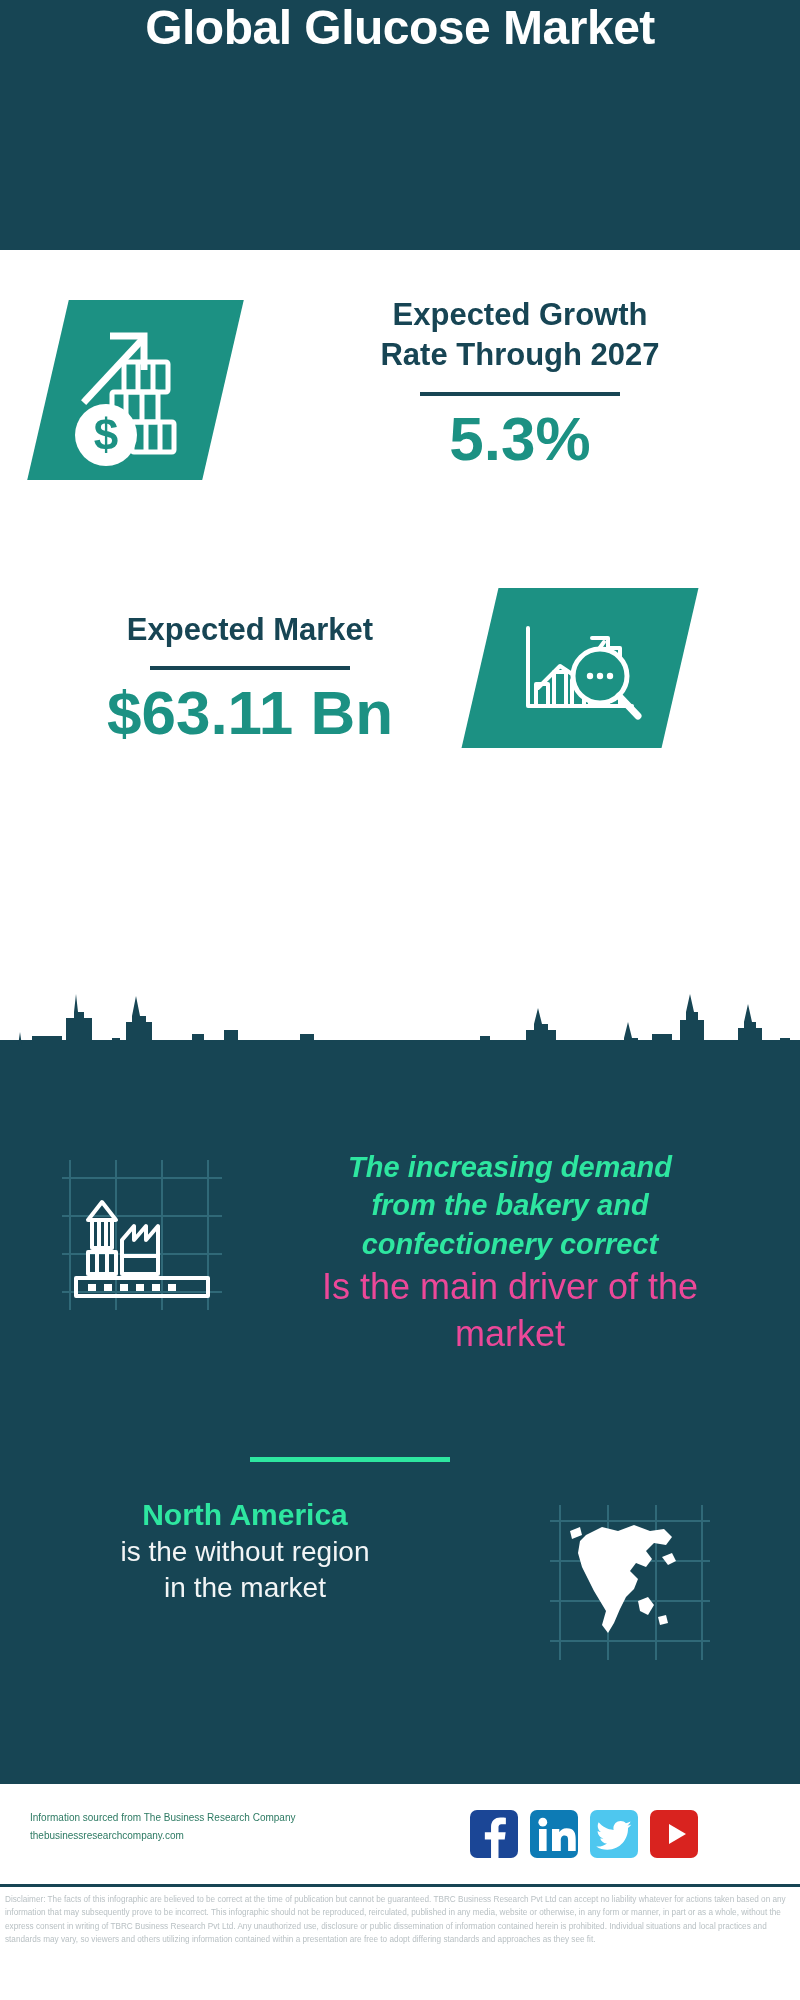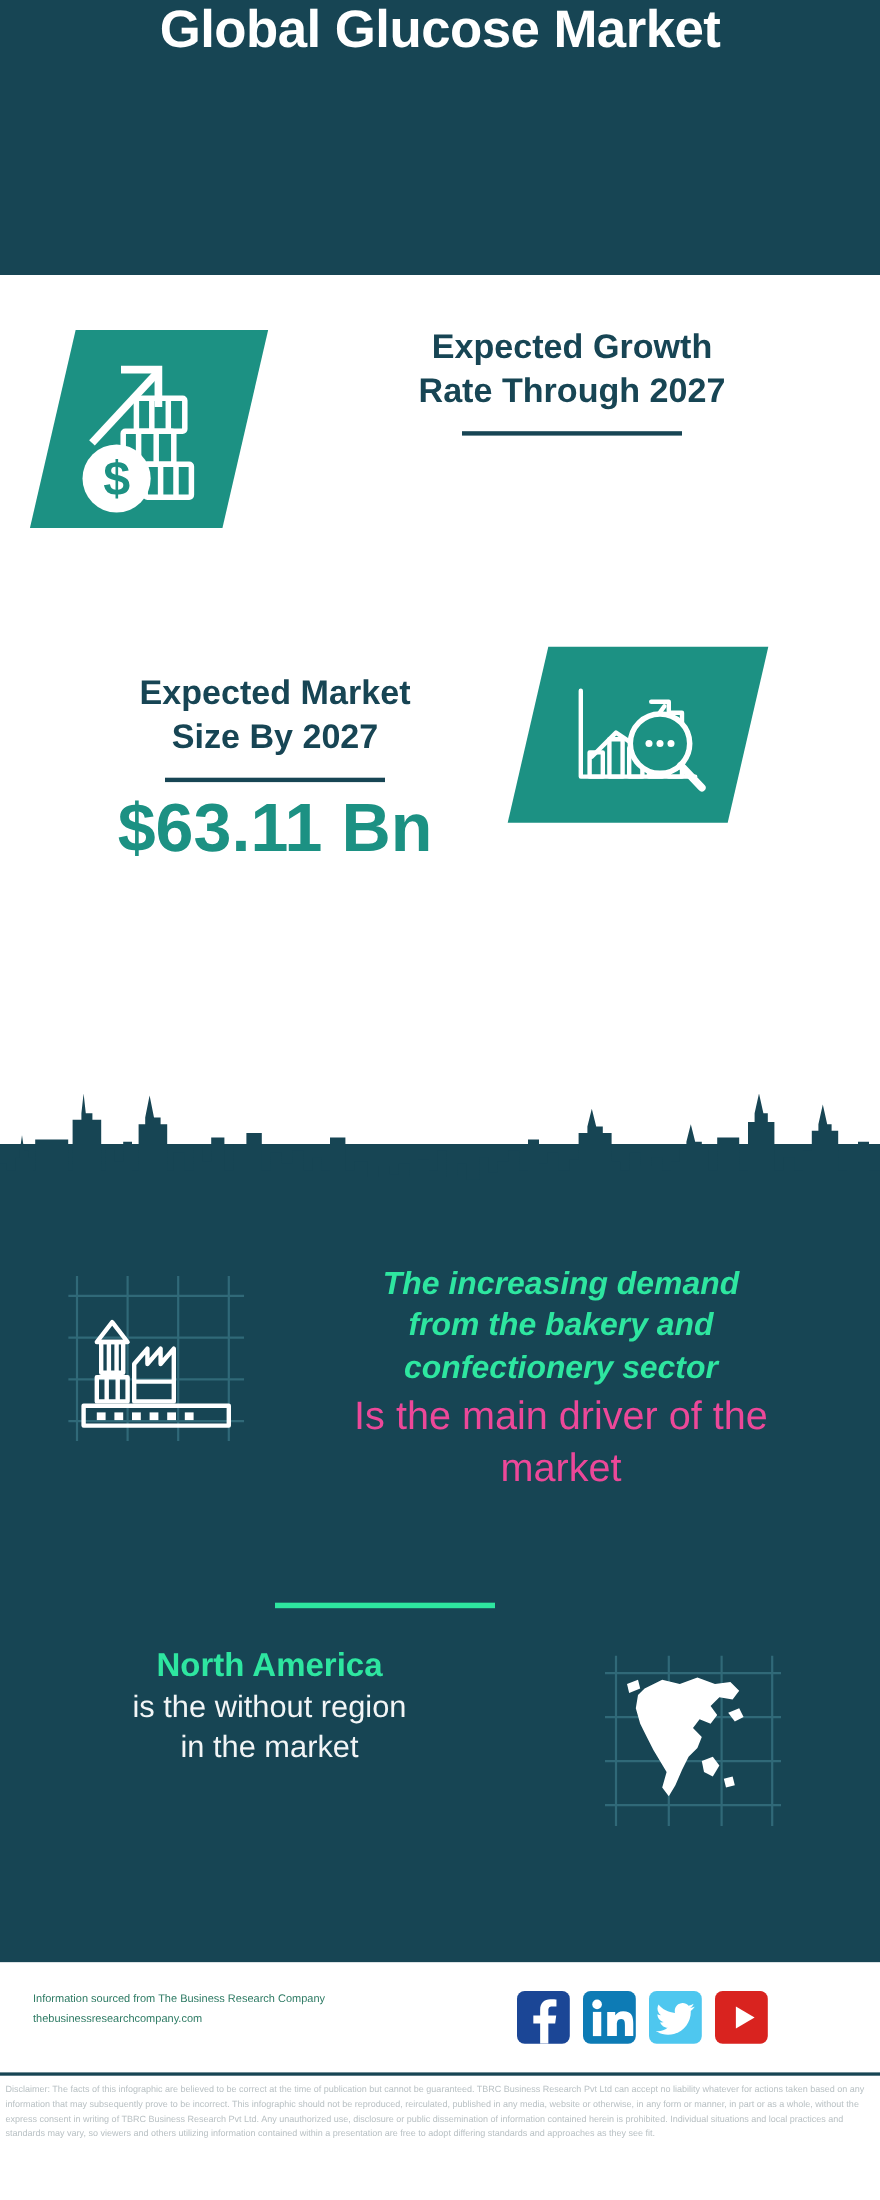--- a/index.html
+++ b/index.html
@@ -148,25 +148,25 @@
 
       <circle cx="58" cy="135" r="31" fill="#ffffff"></circle>
       <text x="58" y="150" font-family="Liberation Sans, sans-serif" font-size="44" font-weight="bold" fill="#1c9183" text-anchor="middle">$</text>
     </svg>
   </div>
 
   <div class="stat1-text">
     <div class="stat-label">Expected Growth</div>
     <div class="stat-label">Rate Through 2027</div>
     <div class="divider-dark"></div>
+    <div class="stat-value">5.3%</div>
   </div>
 
   <div class="stat2-text">
     <div class="stat-label">Expected Market</div>
-    <div class="stat-label">Size By 2027</div>
     <div class="divider-dark"></div>
     <div class="stat-value">$63.11 Bn</div>
   </div>
 
   <div class="stat2-icon">
     <div class="para-shape"></div>
     <svg viewBox="0 0 200 160" width="200" height="160" aria-hidden="true">
       <g stroke="#ffffff" stroke-width="4" fill="none" stroke-linecap="round" stroke-linejoin="round">
 
         <polyline points="48,40 48,118 152,118"></polyline>
@@ -255,21 +255,21 @@
         <rect x="74" y="124" width="8" height="7"></rect>
         <rect x="90" y="124" width="8" height="7"></rect>
         <rect x="106" y="124" width="8" height="7"></rect>
       </g>
     </svg>
   </div>
 
   <div class="driver-text">
     <div class="txt-green">The increasing demand</div>
     <div class="txt-green">from the bakery and</div>
-    <div class="txt-green">confectionery sector</div>
+    <div class="txt-green">confectionery correct</div>
     <div class="txt-white">Is the main driver of the</div>
     <div class="txt-white">market</div>
   </div>
 
   <div class="divider-green"></div>
 
   <div class="region-text">
     <div class="region-title">North America</div>
     <div class="region-sub">is the without region</div>
     <div class="region-sub">in the market</div>

